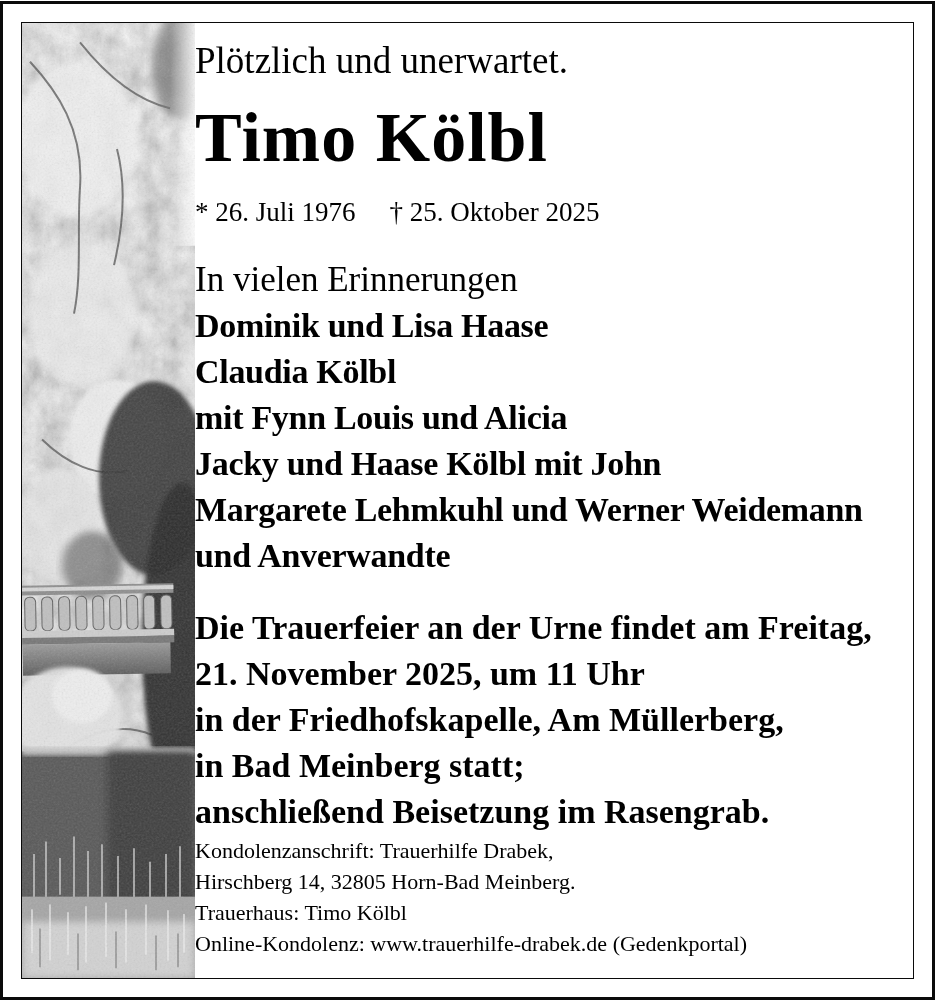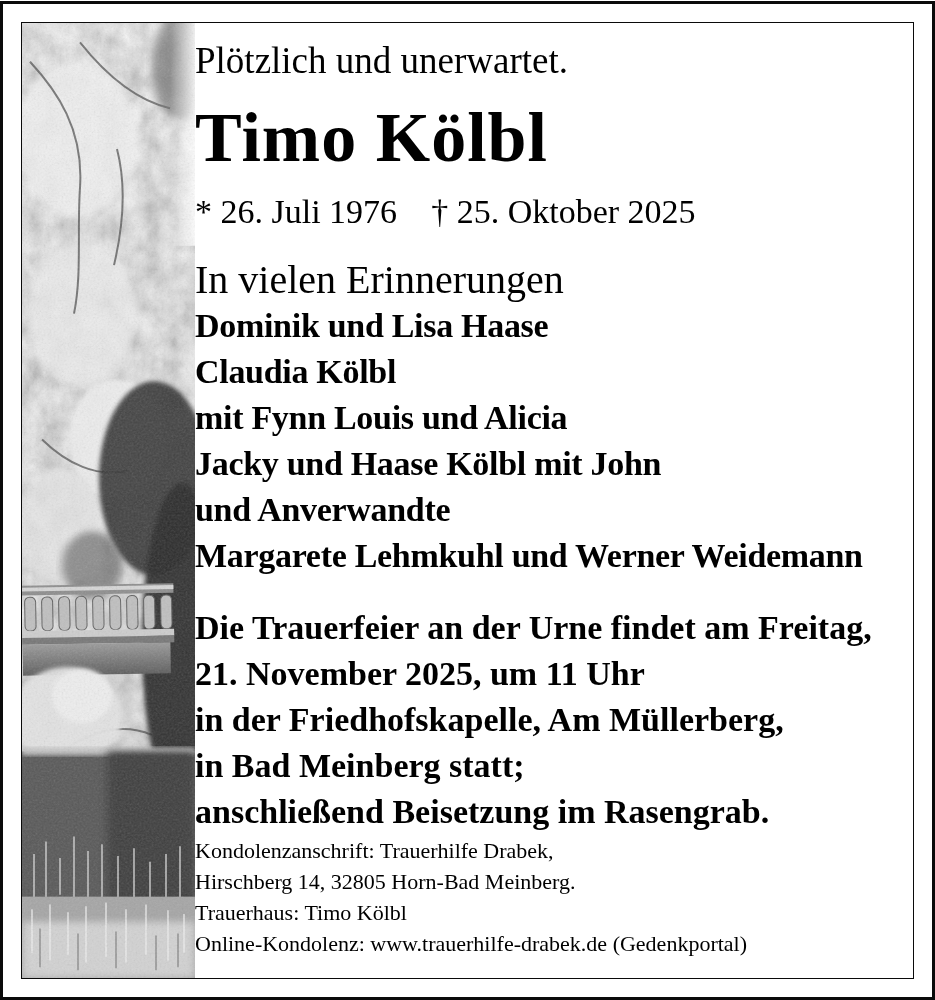--- a/index.html
+++ b/index.html
@@ -9,23 +9,23 @@
        border:3px solid #0a0a0a;padding:18px;box-sizing:border-box;}
   .ad-frame-inner{position:relative;width:100%;height:100%;
        border:1px solid #0a0a0a;box-sizing:border-box;overflow:hidden;background:#fff;}
   .photo{position:absolute;left:0;top:0;bottom:0;width:173px;}
   .photo svg{width:100%;height:100%;display:block;}
   .text-col{position:absolute;left:173px;top:0;right:6px;padding-top:16px;}
 
   .intro{font-size:37px;line-height:44px;margin:0;}
   .deceased-name{font-size:70px;line-height:77px;font-weight:bold;margin:16px 0 0 0;
        letter-spacing:1px;}
-  .dates{font-size:34px;line-height:40px;margin:16px 0 0 0;}
+  .dates{font-size:27px;line-height:40px;margin:16px 0 0 0;}
   .dates .birth{display:inline-block;margin-right:34px;}
-  .mourners-heading{font-size:40px;line-height:46px;margin:25px 0 0 0;font-weight:normal;}
+  .mourners-heading{font-size:35px;line-height:46px;margin:25px 0 0 0;font-weight:normal;}
   .mourner{font-size:34px;line-height:46px;font-weight:bold;letter-spacing:-0.3px;
        white-space:nowrap;}
   .service{font-size:34px;line-height:46px;margin-top:26px;font-weight:bold;}
   .service div{white-space:nowrap;}
   .condolence{font-size:22px;line-height:31px;}
   .condolence div{white-space:nowrap;}
 </style>
 </head>
 <body>
 
@@ -169,22 +169,22 @@
       <h1 class="deceased-name">Timo Kölbl</h1>
 
       <p class="dates"><span class="birth">* 26. Juli 1976</span><span>† 25. Oktober 2025</span></p>
 
       <p class="mourners-heading">In vielen Erinnerungen</p>
       <div>
         <div class="mourner">Dominik und Lisa Haase</div>
         <div class="mourner">Claudia Kölbl</div>
         <div class="mourner">mit Fynn Louis und Alicia</div>
         <div class="mourner">Jacky und Haase Kölbl mit John</div>
+        <div class="mourner">Margarete Lehmkuhl und Werner Weidemann</div>
         <div class="mourner">und Anverwandte</div>
-        <div class="mourner">Margarete Lehmkuhl und Werner Weidemann</div>
       </div>
 
       <div class="service">
         <div>Die Trauerfeier an der Urne findet am Freitag,</div>
         <div><b>21. November 2025</b><span>, um 11 Uhr</span></div>
         <div>in der Friedhofskapelle, Am Müllerberg,</div>
         <div>in Bad Meinberg statt;</div>
         <div>anschließend Beisetzung im Rasengrab.</div>
       </div>
 

